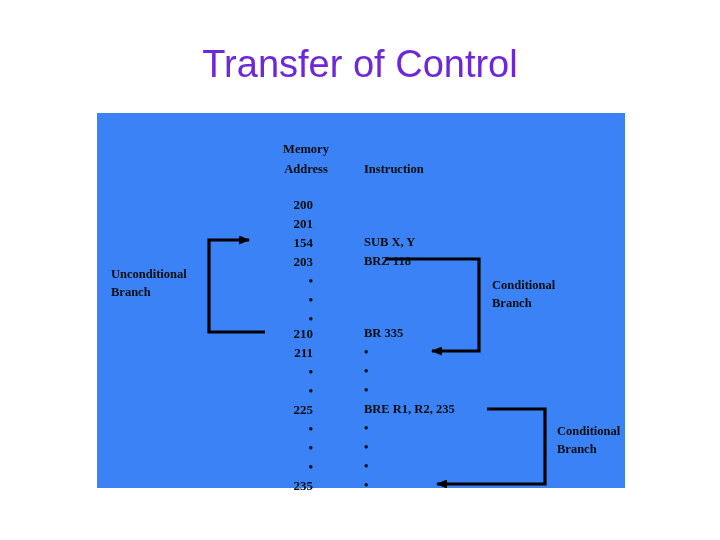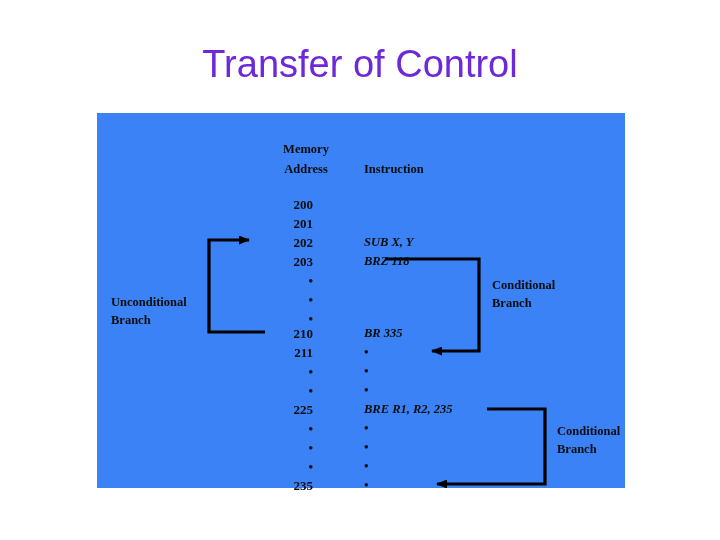--- a/index.html
+++ b/index.html
@@ -66,21 +66,20 @@
   }
 
   .addr-cell {
     font-size: 13px;
     text-align: right;
   }
 
   .instr-cell {
     font-size: 12.5px;
     text-align: left;
-    font-style: italic;
   }
 
   .branch-label {
     font-size: 12.5px;
   }
 
   .branch-label .line2 {
     display: block;
     margin-top: 5px;
   }
@@ -114,21 +113,21 @@
       <path d="M 390 296 L 448 296 L 448 371 L 340 371" fill="none" stroke="#000000" stroke-width="3.2" stroke-linecap="butt" stroke-linejoin="miter" marker-end="url(#arrow-left)"></path>
     </g>
   </svg>
 
   <div class="diagram-text col-header" style="left:172px; top:30px; width:74px; text-align:center;">Memory</div>
   <div class="diagram-text col-header" style="left:172px; top:50px; width:74px; text-align:center;">Address</div>
   <div class="diagram-text col-header" style="left:267px; top:50px;">Instruction</div>
 
   <div class="diagram-text addr-cell" style="left:176px; top:85px;  width:40px;">200</div>
   <div class="diagram-text addr-cell" style="left:176px; top:104px; width:40px;">201</div>
-  <div class="diagram-text addr-cell" style="left:176px; top:123px; width:40px;">202</div>
+  <div class="diagram-text addr-cell" style="left:176px; top:123px; width:40px;">154</div>
   <div class="diagram-text addr-cell" style="left:176px; top:142px; width:40px;">203</div>
   <div class="diagram-text addr-cell" style="left:176px; top:161px; width:40px;">•</div>
   <div class="diagram-text addr-cell" style="left:176px; top:180px; width:40px;">•</div>
   <div class="diagram-text addr-cell" style="left:176px; top:199px; width:40px;">•</div>
   <div class="diagram-text addr-cell" style="left:176px; top:214px; width:40px;">210</div>
   <div class="diagram-text addr-cell" style="left:176px; top:233px; width:40px;">211</div>
   <div class="diagram-text addr-cell" style="left:176px; top:252px; width:40px;">•</div>
   <div class="diagram-text addr-cell" style="left:176px; top:271px; width:40px;">•</div>
   <div class="diagram-text addr-cell" style="left:176px; top:290px; width:40px;">225</div>
   <div class="diagram-text addr-cell" style="left:176px; top:309px; width:40px;">•</div>
@@ -146,21 +145,21 @@
   <div class="diagram-text instr-cell" style="left:267px; top:214px;">BR 335</div>
   <div class="diagram-text instr-cell" style="left:267px; top:233px;">•</div>
   <div class="diagram-text instr-cell" style="left:267px; top:252px;">•</div>
   <div class="diagram-text instr-cell" style="left:267px; top:271px;">•</div>
   <div class="diagram-text instr-cell" style="left:267px; top:290px;">BRE R1, R2, 235</div>
   <div class="diagram-text instr-cell" style="left:267px; top:309px;">•</div>
   <div class="diagram-text instr-cell" style="left:267px; top:328px;">•</div>
   <div class="diagram-text instr-cell" style="left:267px; top:347px;">•</div>
   <div class="diagram-text instr-cell" style="left:267px; top:366px;">•</div>
 
-  <div class="diagram-text branch-label" style="left:14px; top:155px;margin-top:28px;">
+  <div class="diagram-text branch-label" style="left:14px; top:155px;">
     <span>Unconditional</span>
     <span class="line2">Branch</span>
   </div>
 
   <div class="diagram-text branch-label" style="left:395px; top:166px;">
     <span>Conditional</span>
     <span class="line2">Branch</span>
   </div>
 
   <div class="diagram-text branch-label" style="left:460px; top:312px;">

